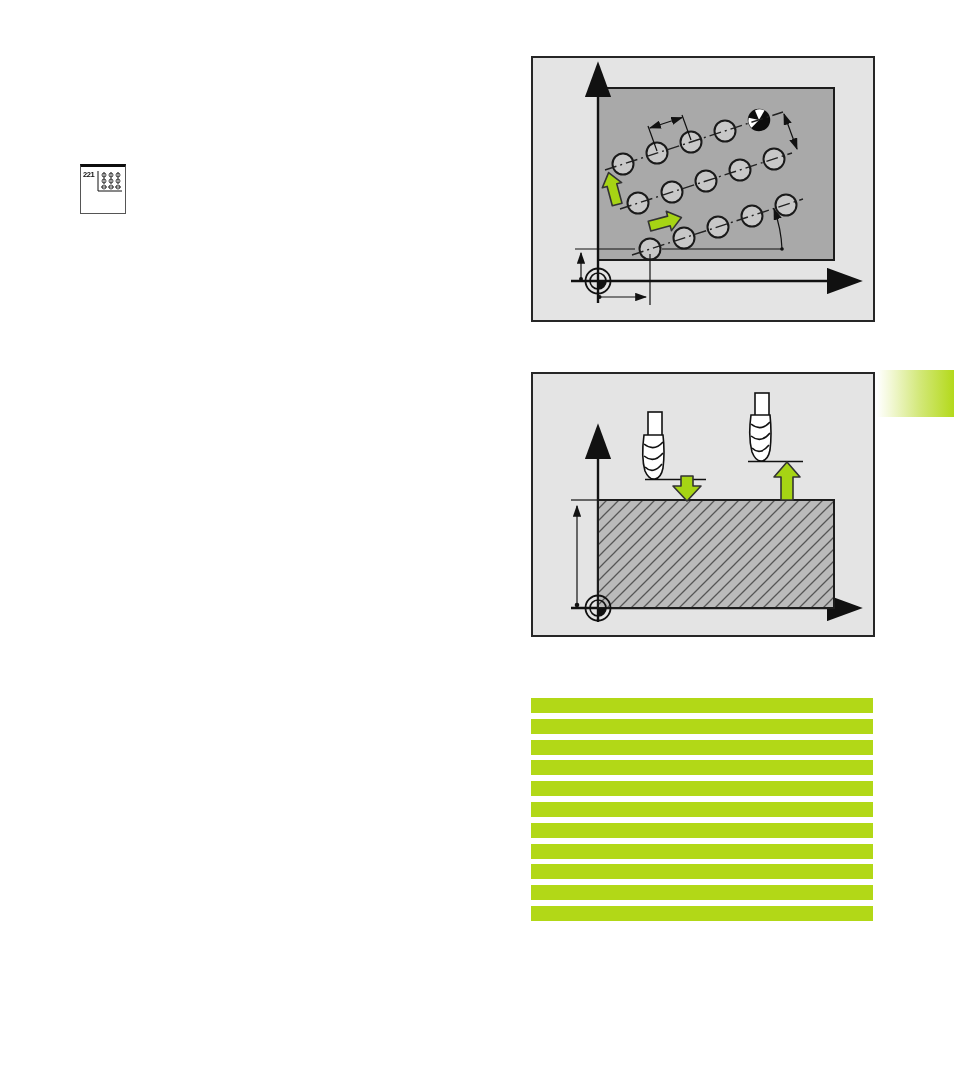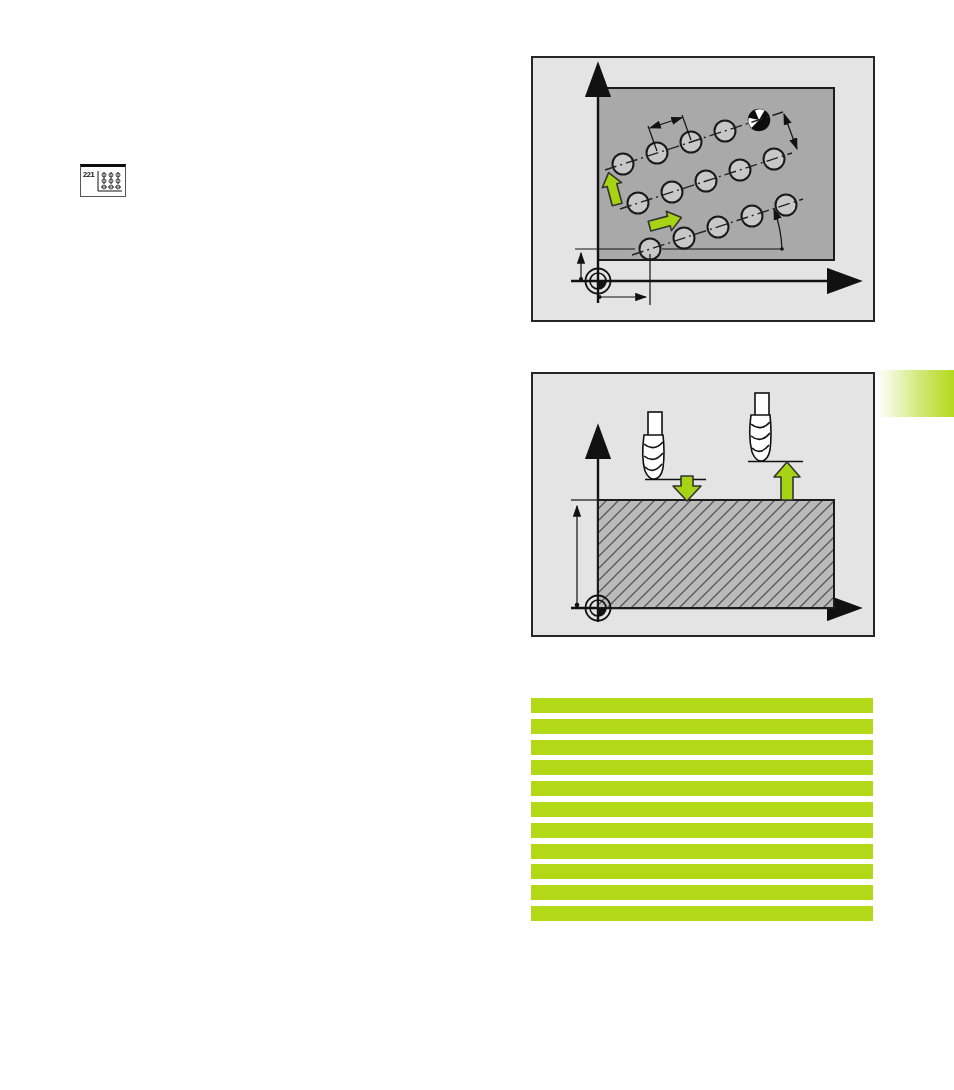--- a/index.html
+++ b/index.html
@@ -5,21 +5,21 @@
   html,body{margin:0;padding:0;}
   body{
     width:954px;height:1090px;position:relative;overflow:hidden;
     background:#ffffff;
     font-family:"Liberation Sans", sans-serif;
   }
   .abs{position:absolute;}
 
   
   .softkey{
-    left:80px;top:164px;width:46px;height:33px;
+    left:80px;top:164px;width:46px;height:50px;
     background:#ffffff;
     border:1px solid #555;
     border-top:3px solid #0d0d0d;
     box-sizing:border-box;
   }
   .softkey .sk-label{
     position:absolute;left:2px;top:3px;
     font-size:7.5px;font-weight:600;letter-spacing:-0.4px;color:#111;
   }
   .softkey svg{position:absolute;right:1px;top:1px;}

